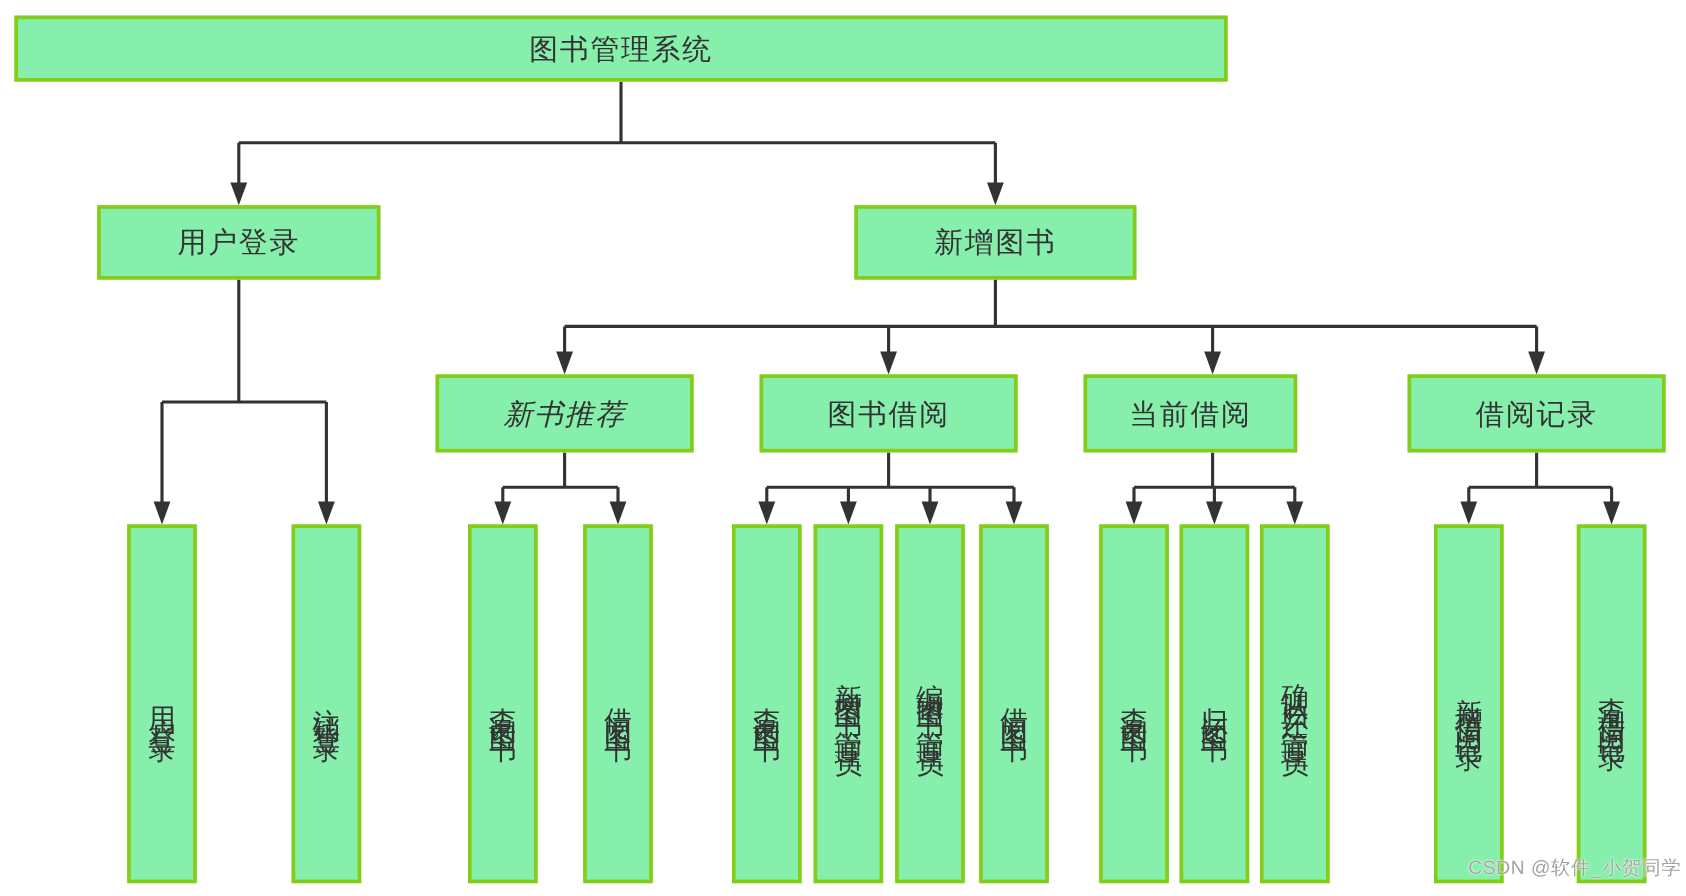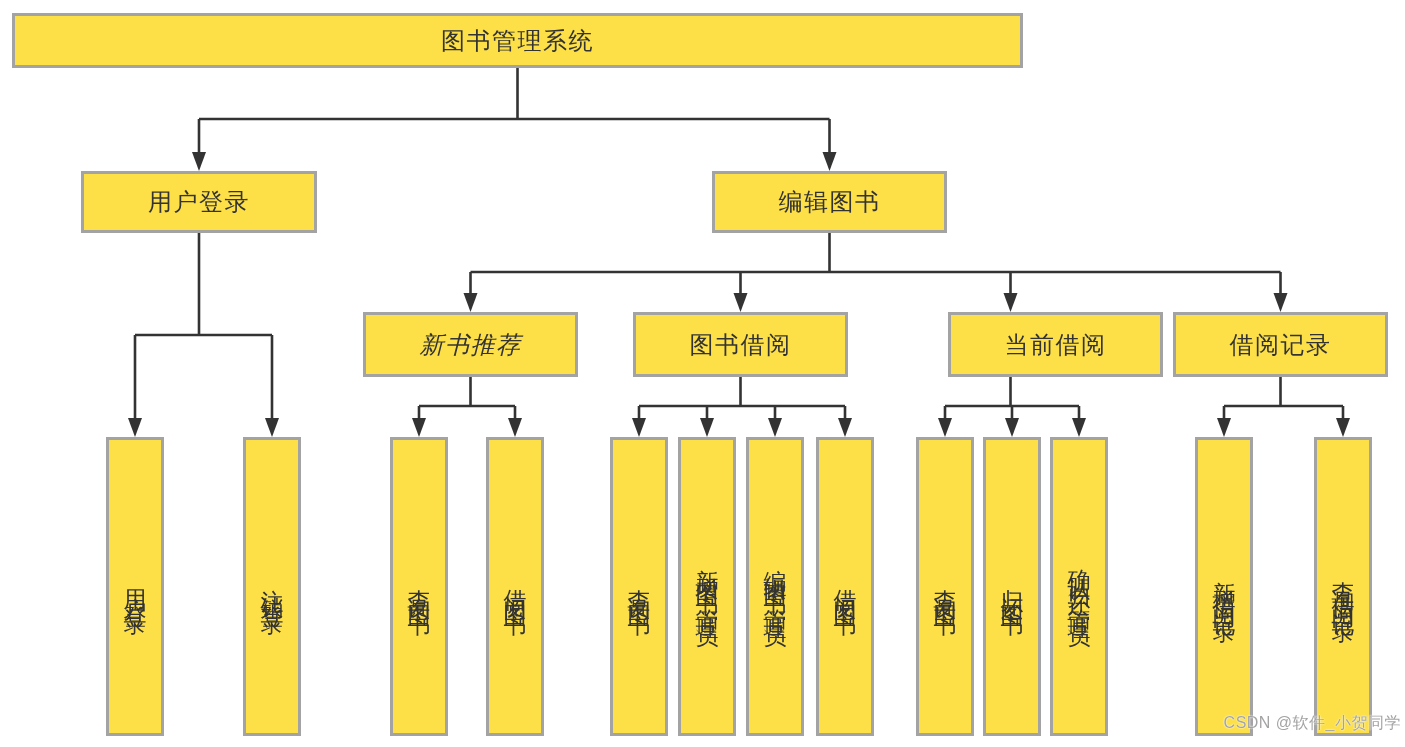--- a/index.html
+++ b/index.html
@@ -10,22 +10,22 @@
     font-family:"Liberation Sans", sans-serif;
     overflow:hidden;
   }
   #connectors {
     position:absolute; left:0; top:0;
     pointer-events:none;
   }
   .box {
     position:absolute;
     box-sizing:border-box;
-    background:#fde047;
-    border:3px solid #a3a3a3;
+    background:#86efac;
+    border:3px solid #84cc16;
     display:flex;
     align-items:center;
     justify-content:center;
     color:#333333;
   }
   .h-label {
     font-size:24px;
     letter-spacing:1.5px;
     white-space:nowrap;
     color:#333333;
@@ -101,30 +101,30 @@
   </svg>
 
   <div class="box" style="left:12px; top:13px; width:1011px; height:55px;">
     <span class="h-label">图书管理系统</span>
   </div>
 
   <div class="box" style="left:81px; top:171px; width:236px; height:62px;">
     <span class="h-label">用户登录</span>
   </div>
   <div class="box" style="left:712px; top:171px; width:235px; height:62px;">
-    <span class="h-label">编辑图书</span>
+    <span class="h-label">新增图书</span>
   </div>
 
   <div class="box" style="left:363px; top:312px; width:215px; height:65px;font-style:italic;">
     <span class="h-label">新书推荐</span>
   </div>
   <div class="box" style="left:633px; top:312px; width:215px; height:65px;">
     <span class="h-label">图书借阅</span>
   </div>
-  <div class="box" style="left:948px; top:312px; width:215px; height:65px;">
+  <div class="box" style="left:903px; top:312px; width:178px; height:65px;">
     <span class="h-label">当前借阅</span>
   </div>
   <div class="box" style="left:1173px; top:312px; width:215px; height:65px;">
     <span class="h-label">借阅记录</span>
   </div>
 
   <div class="box" style="left:106px; top:437px; width:58px; height:299px;">
     <span class="v-label">用户登录</span>
   </div>
   <div class="box" style="left:243px; top:437px; width:58px; height:299px;">

